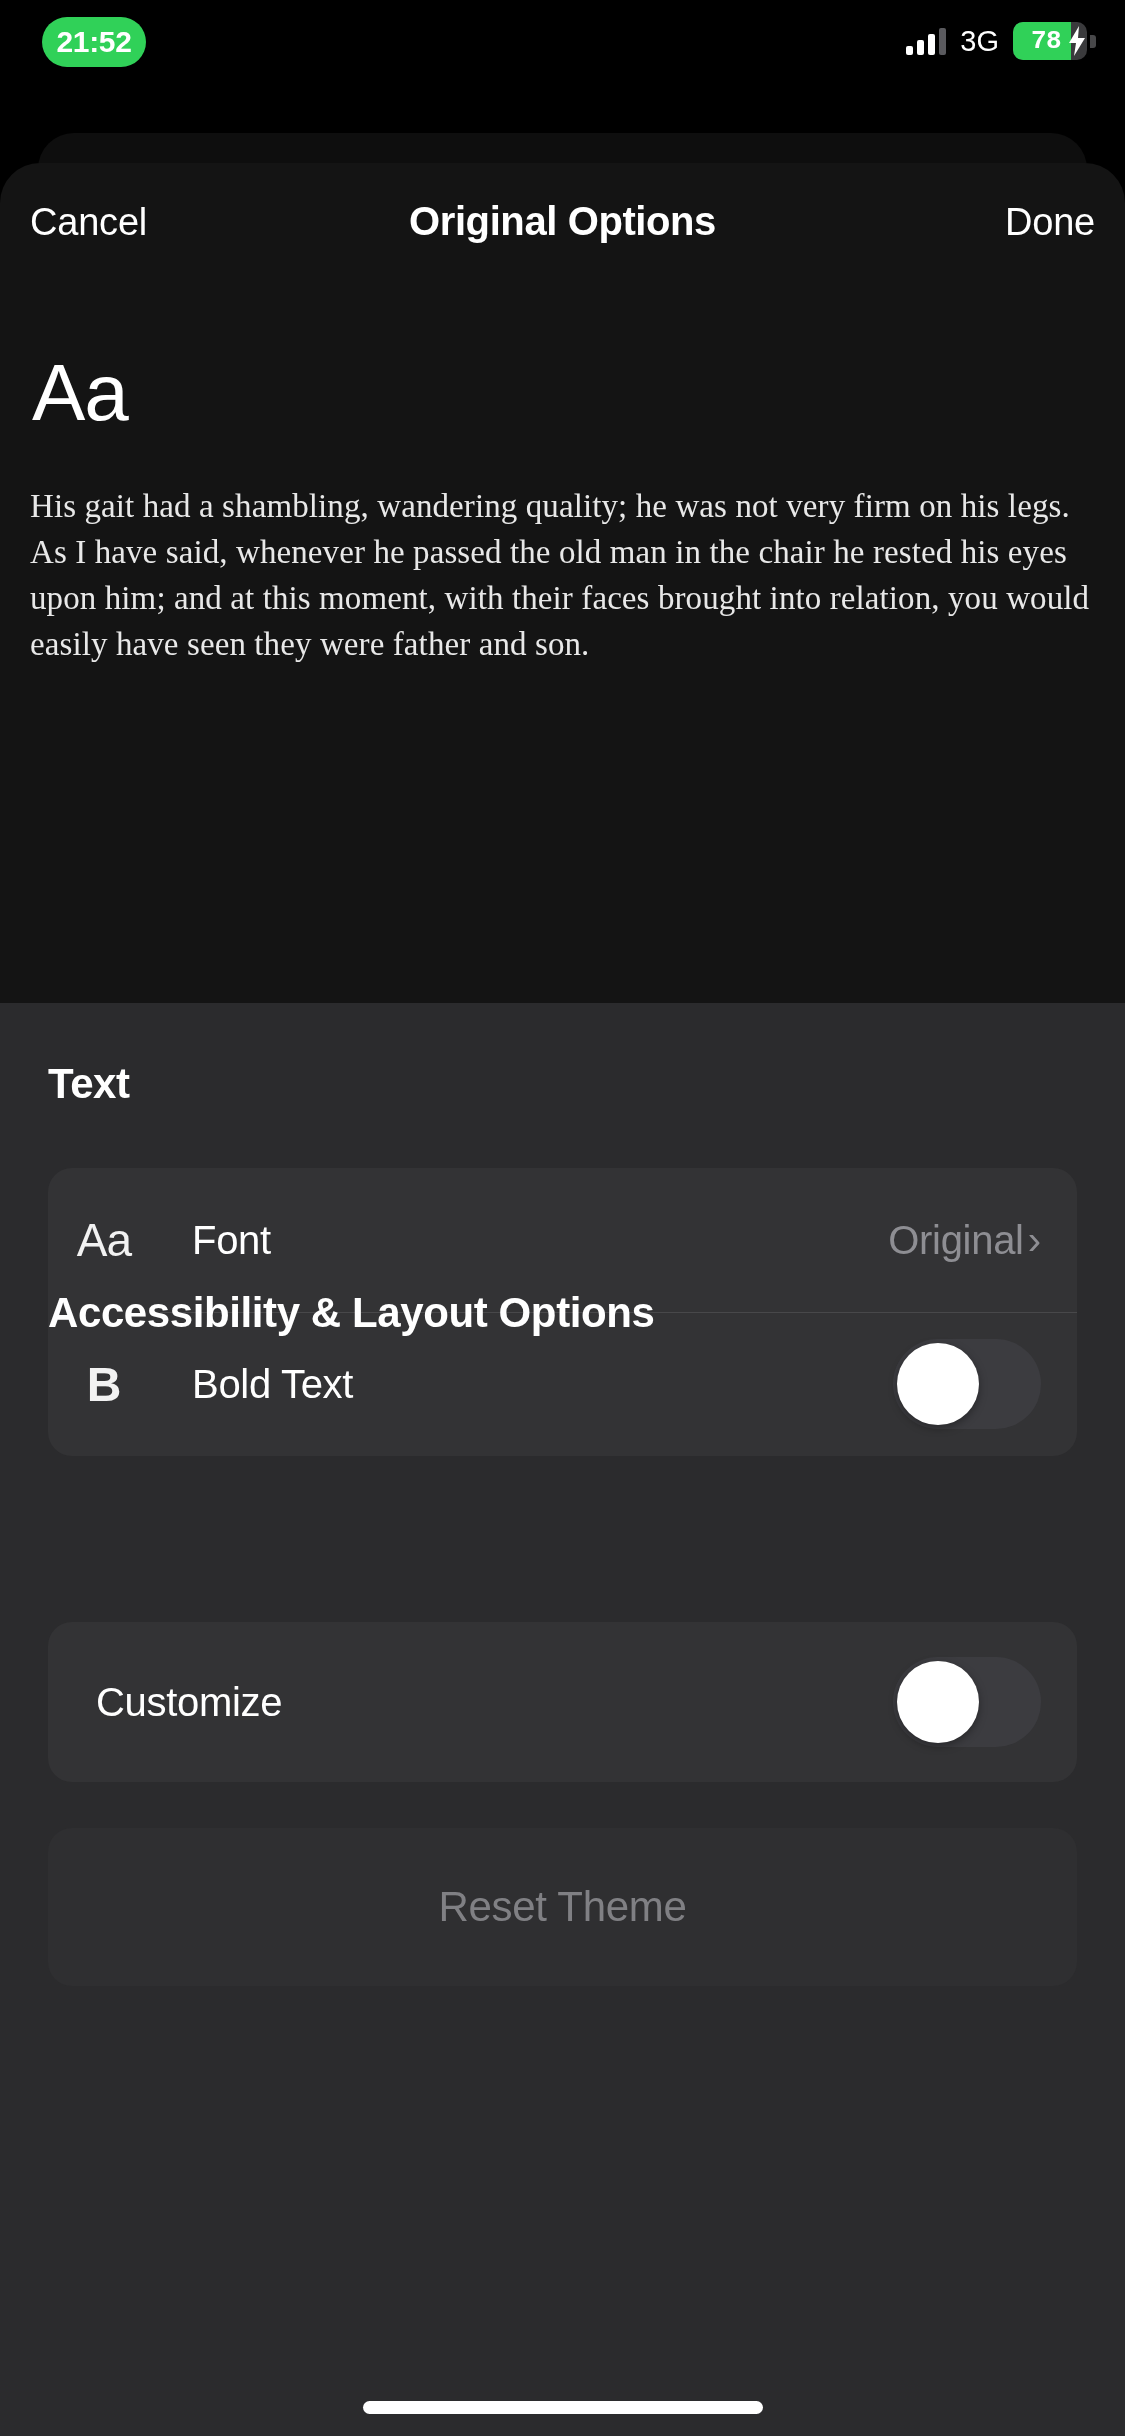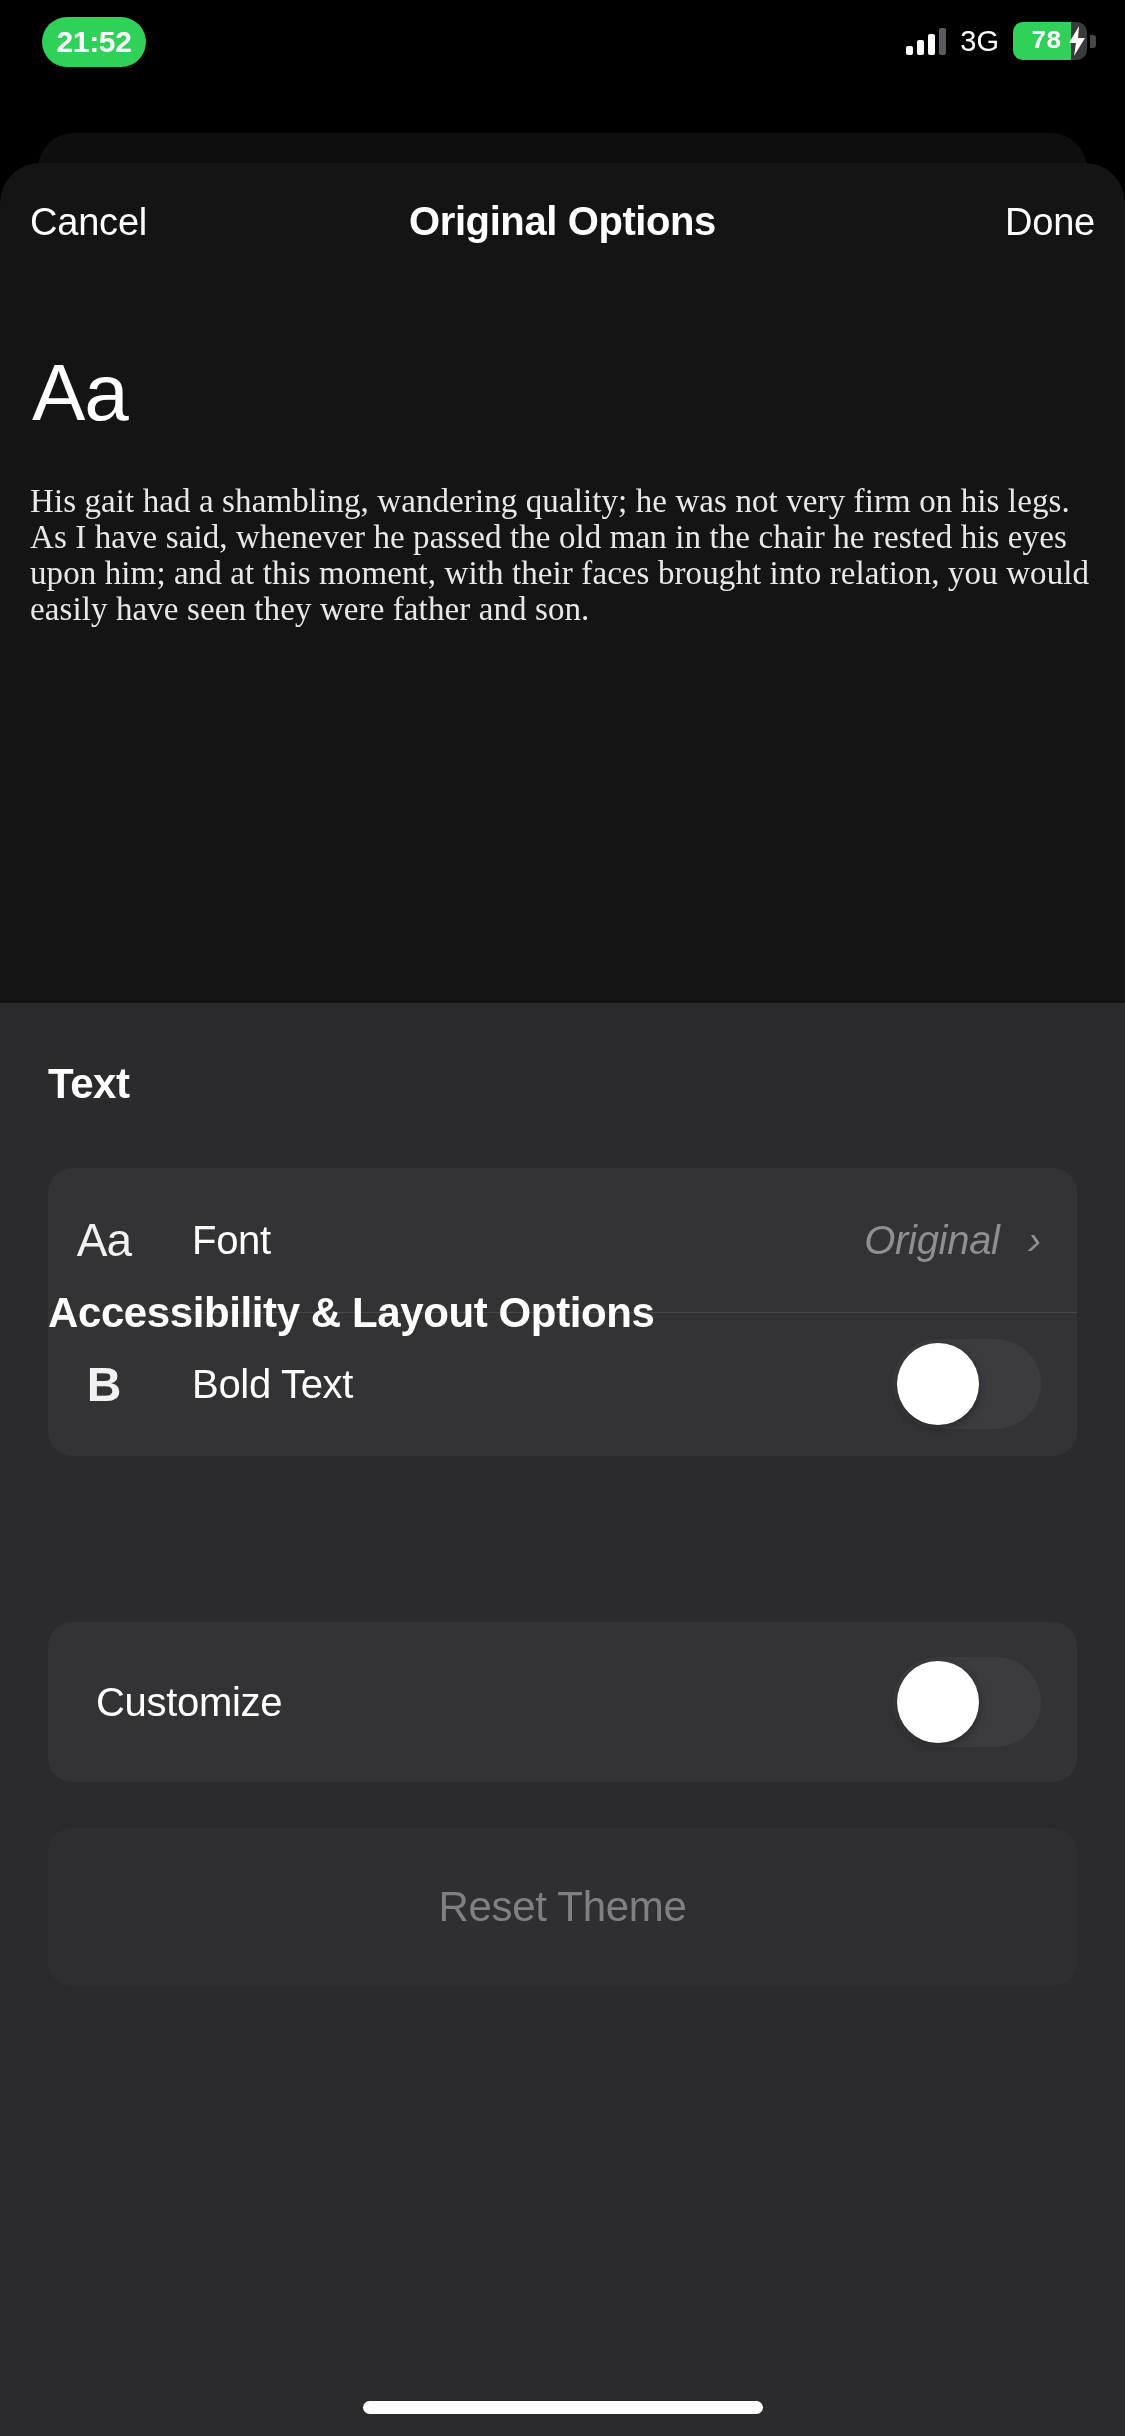--- a/index.html
+++ b/index.html
@@ -75,21 +75,21 @@
 
   
   .preview { position:relative; height:725px; padding:0 32px; }
   .preview-aa {
     position:absolute; left:32px; top:75px;
     color:#fff; font-size:80px; font-weight:400; letter-spacing:-1px; line-height:1;
   }
   .preview-body {
     position:absolute; left:30px; top:205px; width:1062px;
     color:#E8E8E8; font-family:"Liberation Serif", serif;
-    font-size:33px; line-height:36px; letter-spacing:0.1px;
+    font-size:33px; line-height:46px; letter-spacing:0.1px;
   }
 
   
   .options {
     position:absolute; left:0; top:1003px; width:1125px; height:1433px;
     background:#2B2B2D;
   }
   .section-title {
     color:#fff; font-size:42px; font-weight:700; letter-spacing:-0.4px;
   }
@@ -110,21 +110,21 @@
     color:#F2F2F2; font-size:46px;
   }
   .icon-aa { font-weight:300; letter-spacing:-1px; }
   .icon-b  { font-weight:700; font-size:48px; }
   .row-label {
     color:#fff; font-size:40px; font-weight:400; letter-spacing:-0.3px;margin-left:32px;
   }
   .row-label.no-icon { margin-left:48px; }
   .row-right {
     position:absolute; right:36px; top:0; height:144px;
-    display:flex; align-items:center; gap:28px;font-style:italic;
+    display:flex; align-items:center; gap:4px;
   }
   .row-value { color:#8E8E93; font-size:40px; font-weight:400; letter-spacing:-0.3px; }
   .chevron { color:#8E8E93; font-size:40px; font-weight:400; line-height:1; }
 
   .divider {
     position:absolute; left:112px; right:0; top:144px;
     height:1px; background:#48484A;
   }
 
   .toggle {

